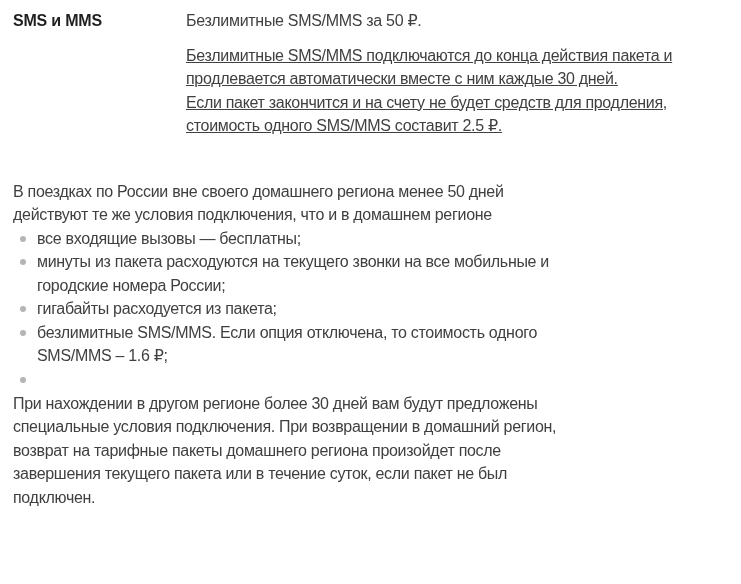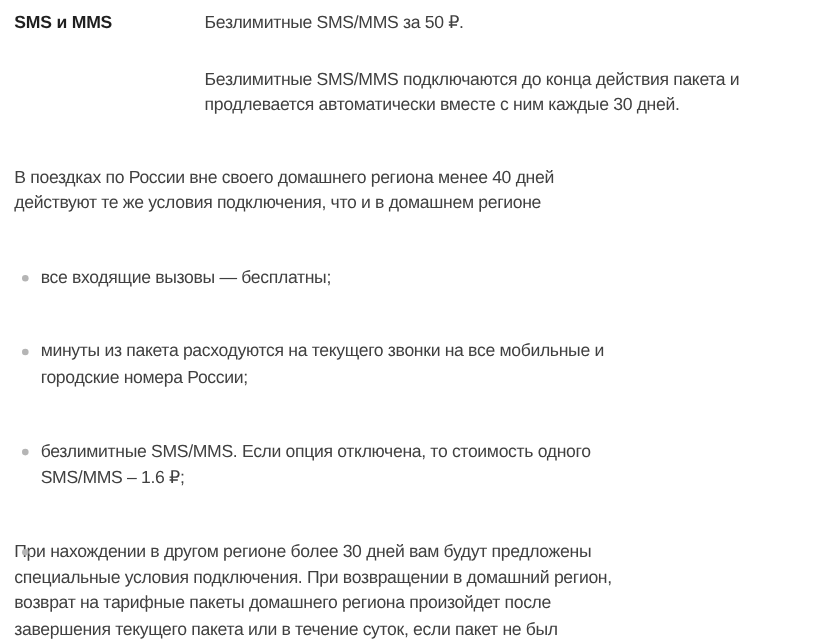--- a/index.html
+++ b/index.html
@@ -46,60 +46,60 @@
     flex: 0 1 auto;
     max-width: 545px;
     font-size: 16px;
     line-height: 23.5px;
     letter-spacing: -0.3px;
     color: var(--body-color);
   }
   .paragraph {
     margin: 0;
   }
-  .paragraph + .paragraph { margin-top: 28px; }
+  .paragraph + .paragraph { margin-top: 11px; text-decoration: underline; }
   .bullet-list + .paragraph { margin-top: 24px; }
   .bullet-list {
     list-style: none;
     margin: 0;
     padding: 0;
   }
   .list-item {
     position: relative;
     padding-left: 24px;
-    margin-top: 44px;
   }
   .bullet-dot {
     position: absolute;
     left: 7px;
     top: 9px;
     width: 6px;
     height: 6px;
     border-radius: 50%;
     background: var(--bullet-color);
   }
 </style>
 </head>
 <body>
 
 <main class="page">
   <div>
       <section class="section">
         <h2 class="label">SMS и MMS</h2>
         <div class="content">
           <p class="paragraph"><span class="line">Безлимитные SMS/MMS за 50 ₽.</span><br></p>
-          <p class="paragraph"><span class="line">Безлимитные SMS/MMS подключаются до конца действия пакета и продлевается автоматически вместе с ним каждые 30 дней.</span><br></p>
+          <p class="paragraph"><span class="line">Безлимитные SMS/MMS подключаются до конца действия пакета и продлевается автоматически вместе с ним каждые 30 дней.</span><br><span class="line">Если пакет закончится и на счету не будет средств для продления, стоимость одного SMS/MMS составит 2.5 ₽.</span></p>
         </div>
       </section>
       <section class="section">
         <div class="content">
-          <p class="paragraph"><span class="line">В поездках по России вне своего домашнего региона менее 40 дней действуют те же условия подключения, что и в домашнем регионе</span></p>
+          <p class="paragraph"><span class="line">В поездках по России вне своего домашнего региона менее 50 дней действуют те же условия подключения, что и в домашнем регионе</span></p>
           <ul class="bullet-list">
             <li class="list-item"><span class="bullet-dot"></span><span class="item-text">все входящие вызовы — бесплатны;</span></li>
             <li class="list-item"><span class="bullet-dot"></span><span class="item-text">минуты из пакета расходуются на текущего звонки на все мобильные и городские номера России;</span></li>
+            <li class="list-item"><span class="bullet-dot"></span><span class="item-text">гигабайты расходуется из пакета;</span></li>
             <li class="list-item"><span class="bullet-dot"></span><span class="item-text">безлимитные SMS/MMS. Если опция отключена, то стоимость одного SMS/MMS – 1.6 ₽;</span></li>
             <li class="list-item"><span class="bullet-dot"></span></li>
           </ul>
           <p class="paragraph"><span class="line">При нахождении в другом регионе более 30 дней вам будут предложены специальные условия подключения. При возвращении в домашний регион, возврат на тарифные пакеты домашнего региона произойдет после завершения текущего пакета или в течение суток, если пакет не был подключен.</span></p>
         </div>
       </section>
     </div>
 </main>
 
 </body></html>

